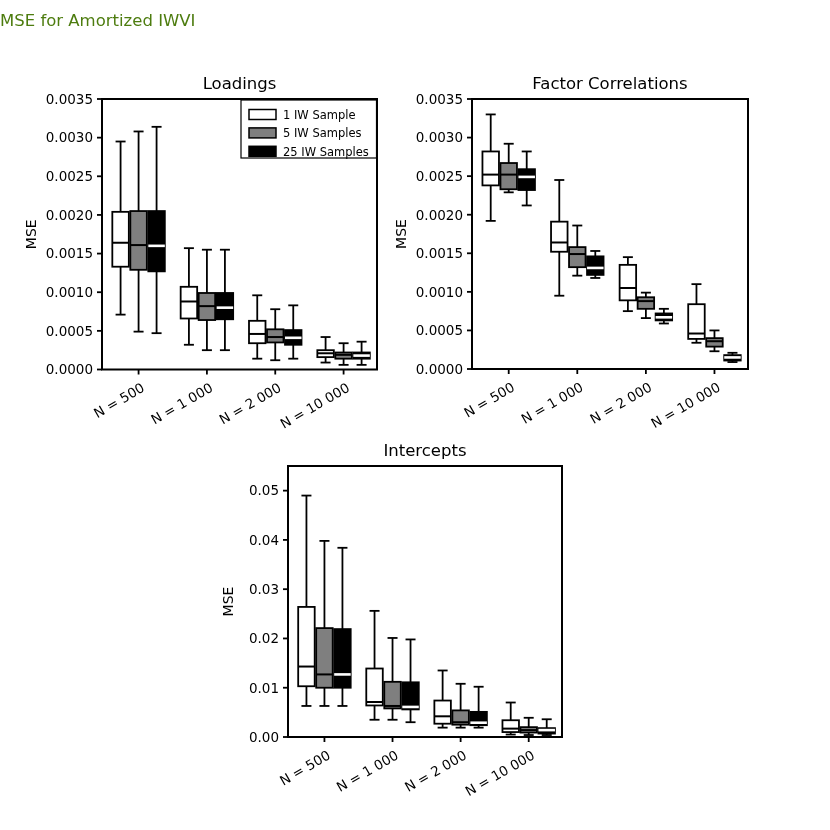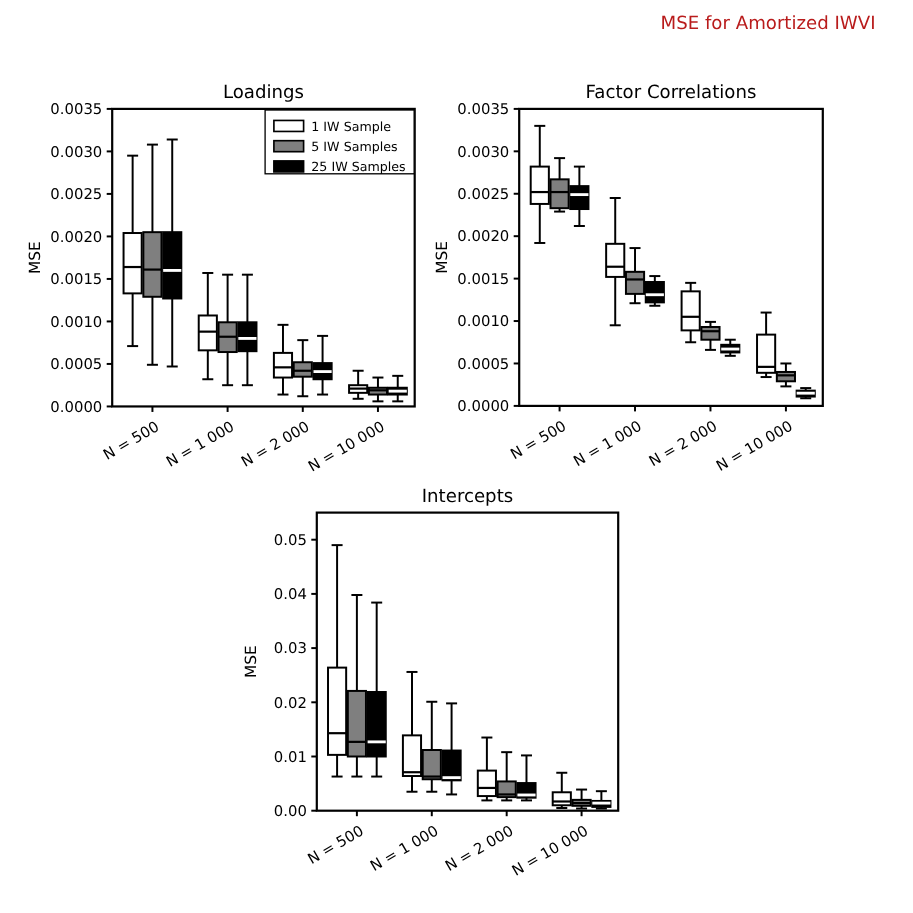--- a/index.html
+++ b/index.html
@@ -1,18 +1,18 @@
 <!DOCTYPE html>
 <html><head>
 <meta charset="utf-8">
 <style>
   html,body{margin:0;padding:0;background:#ffffff;}
   body{width:830px;height:830px;position:relative;font-family:"DejaVu Sans",sans-serif;color:#000;}
   .figure{position:absolute;left:0;top:0;width:830px;height:830px;background:#fff;overflow:hidden;}
-  .suptitle{position:absolute;left:0;top:11px;width:796px;text-align:right;font-size:16.5px;color:#b91c1c;}
+  .suptitle{position:absolute;left:0;top:11px;width:796px;text-align:left;font-size:16.5px;color:#4d7c0f;}
   #figure-canvas{position:absolute;left:0;top:0;}
   #figure-canvas text{fill:#000;font-family:"DejaVu Sans",sans-serif;}
   .axes-frame{fill:none;stroke:#000;stroke-width:2;}
   .tick{stroke:#000;stroke-width:1.8;}
   .whisker{stroke:#000;stroke-width:1.8;fill:none;}
   .box-rect{stroke:#000;stroke-width:1.8;}
   .tick-label{font-size:13.5px;}
   .axes-title{font-size:16.5px;}
   .axis-label{font-size:14px;}
   .legend-frame{fill:#ffffff;stroke:#000;stroke-width:1.2;}

